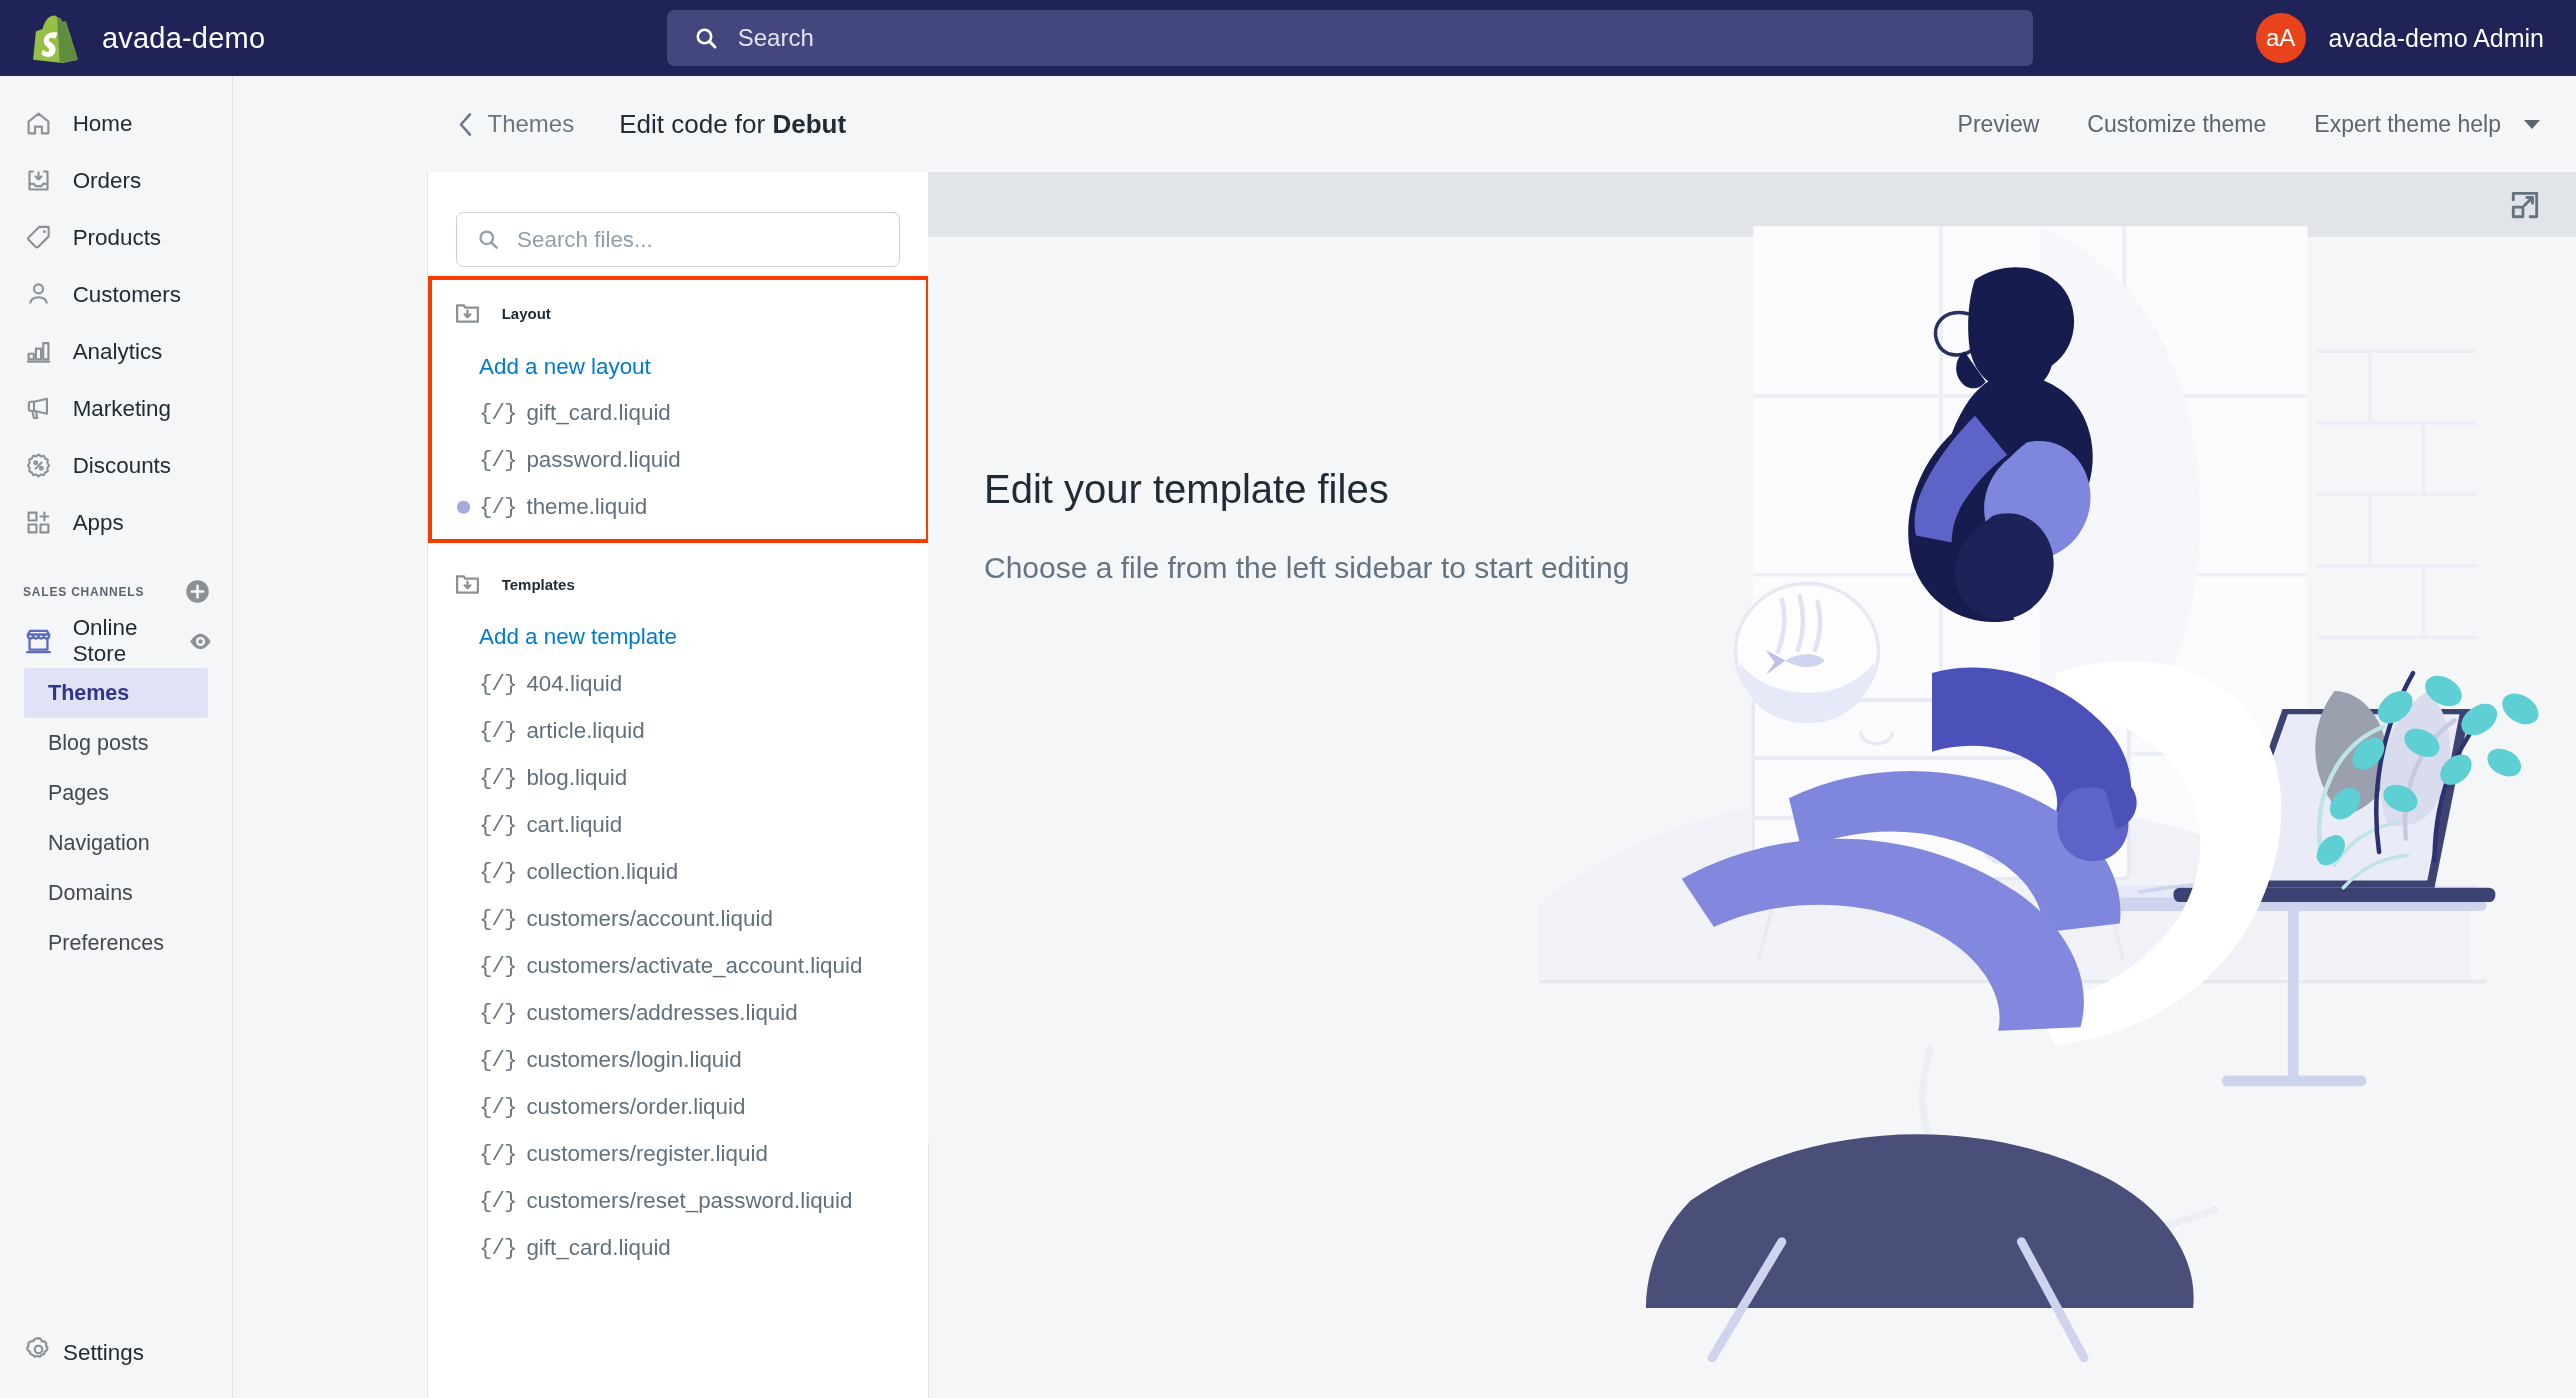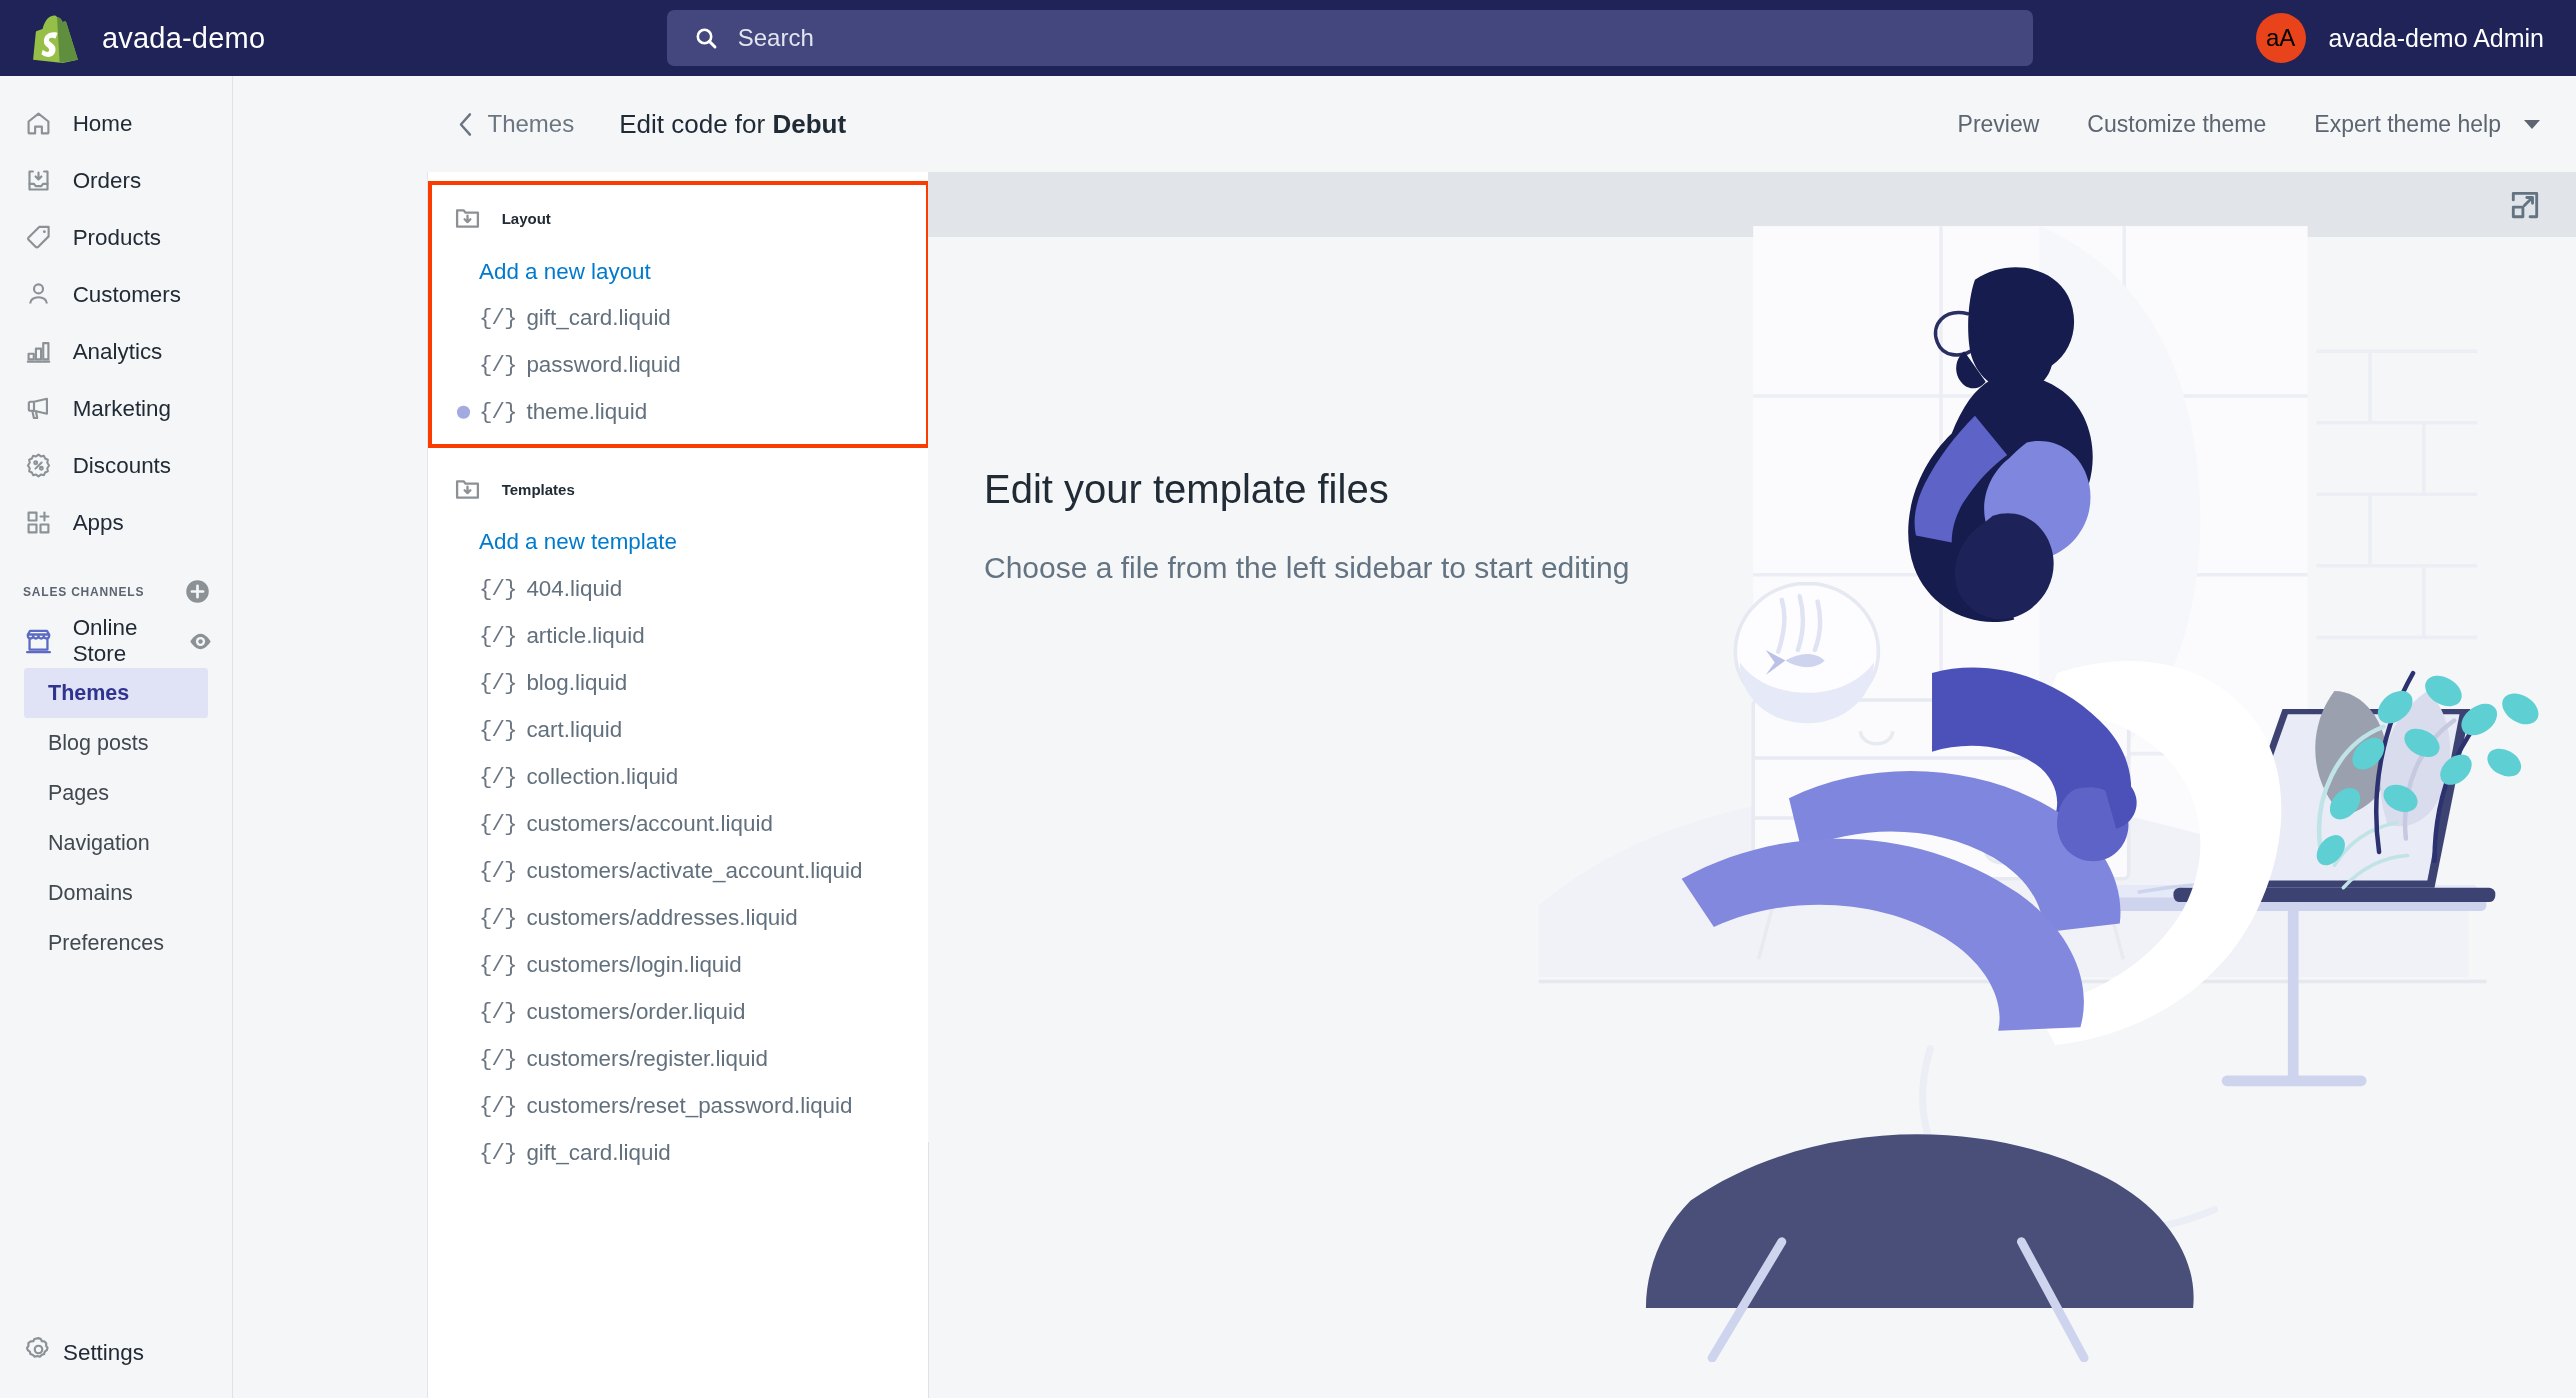--- a/index.html
+++ b/index.html
@@ -26,21 +26,21 @@
     width: 1366px; height: 56px;
     background: #43477e; border-radius: 7.2px;
     display: flex; align-items: center; gap: 19.7px; padding-left: 27px;
     cursor: text;
   }
   .searchbox .ph { color: #e3e4ee; font-size: 24px; }
 
   .user { position: absolute; right: 32px; top: 0; height: 76px; display: flex; align-items: center; gap: 23px; cursor: pointer;}
   .avatar {
     width: 50px; height: 50px; border-radius: 50%;
-    background: #e8431b; color: #000000; font-size: 24px;
+    background: #e8431b; color: #ffffff; font-size: 24px;
     display: flex; align-items: center; justify-content: center;
   }
   .user-name { color: #fff; font-size: 25px; }
 
   
   .sidebar {
     position: absolute; top: 76px; left: 0;
     width: 233px; height: 1323px;
     background: #f4f6f8;
     border-right: 0.9px solid #dfe3e8;
@@ -358,20 +358,27 @@
     <span class="hdr-link">Preview</span>
     <span class="hdr-link">Customize theme</span>
     <span class="hdr-link with-caret">
       <span>Expert theme help</span>
       <span class="caret"></span>
     </span>
   </div>
 </div>
 
 <div class="file-panel">
+  <div class="file-search">
+    <svg width="22.4" height="22.4" viewBox="0 0 24 24">
+      <circle cx="10.5" cy="10.5" r="6.7" fill="none" stroke="#919eab" stroke-width="2.4"></circle>
+      <line x1="15.4" y1="15.4" x2="21" y2="21" stroke="#919eab" stroke-width="2.7" stroke-linecap="round"></line>
+    </svg>
+    <span class="ph">Search files...</span>
+  </div>
 
   <div class="group" style="margin-top:9px;">
     <div class="highlight-box" style="top:0px;height:267px;"></div>
     <div class="group-head">
       <svg width="29" height="29" viewBox="0 0 24 24" fill="none" stroke="#8c9196" stroke-width="1.9" stroke-linejoin="round">
         <path d="M3.4 5.2h5.4l1.6 2h10.2v11.6H3.4z"></path>
         <path d="M12 9.6v5.4m0 0-2.4-2.4M12 15l2.4-2.4" stroke-linecap="round"></path>
       </svg>
       <span class="name">Layout</span>
     </div>

